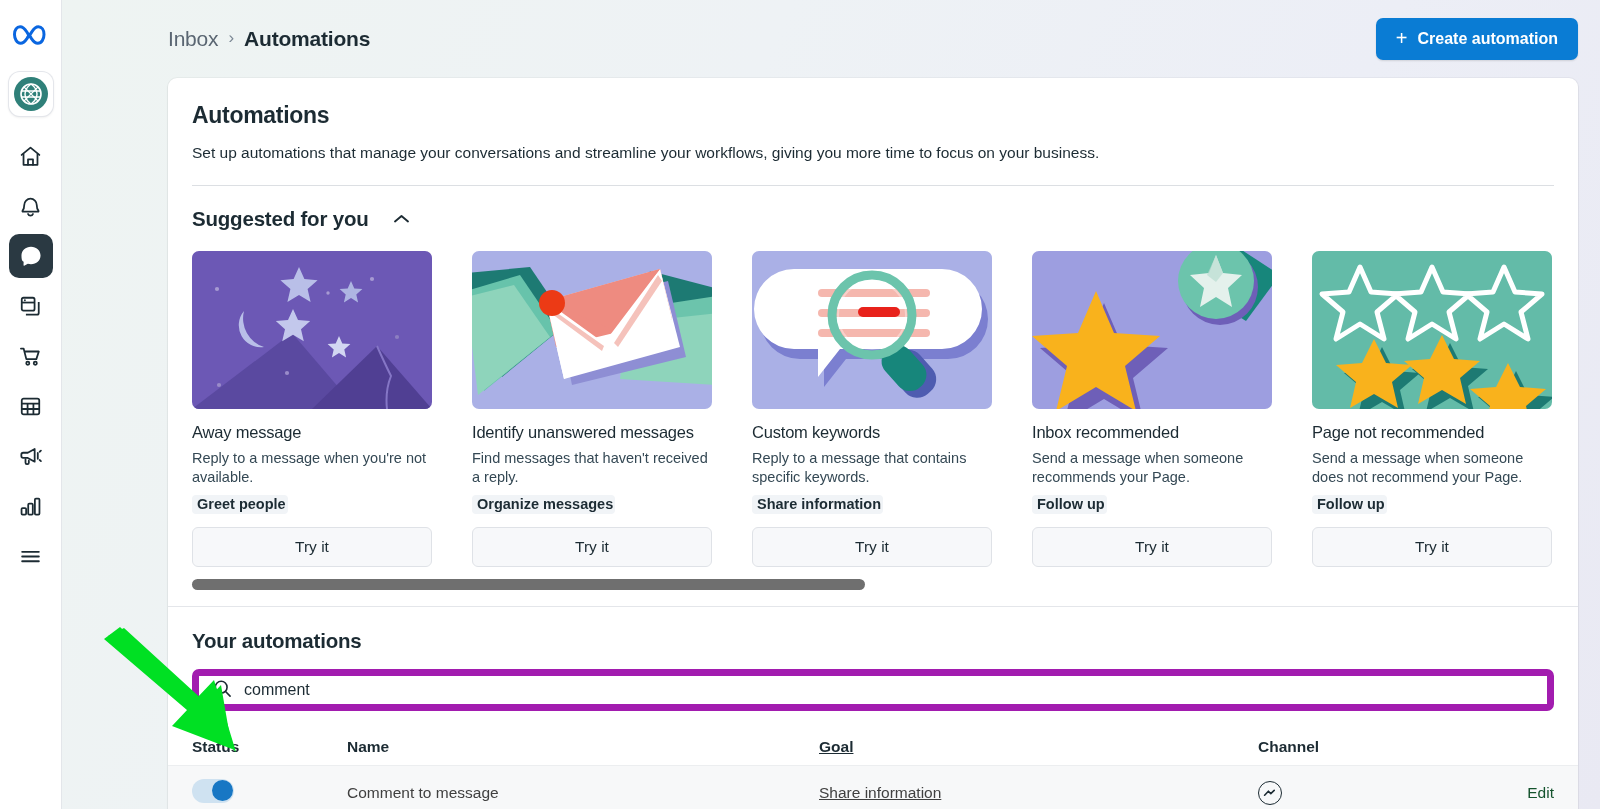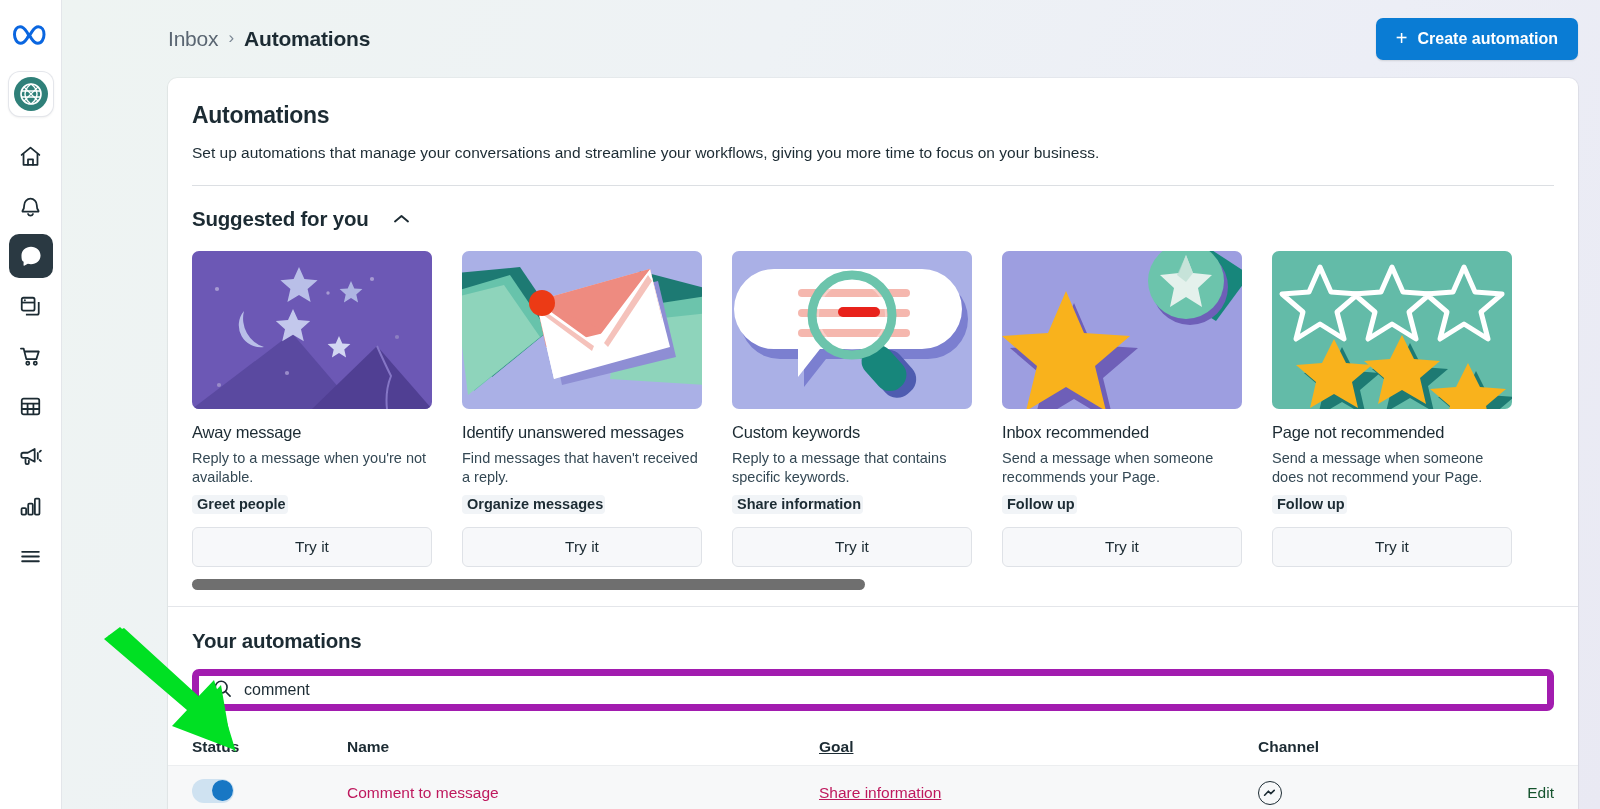--- a/index.html
+++ b/index.html
@@ -157,21 +157,21 @@
   }
 
   
   .cards-viewport {
     margin-top: 20px;
     position: relative;
     overflow: hidden;
   }
   .cards-row {
     display: flex;
-    gap: 30px;
+    gap: 40px;
   }
   .card {
     width: 240px;
     flex: 0 0 240px;
   }
   .card-art {
     width: 240px;
     height: 158px;
     border-radius: 7px;
     overflow: hidden;
@@ -286,21 +286,21 @@
   .col-goal   { flex: 1 1 auto; text-decoration: underline; }
   .col-chan   { width: 212px; flex: 0 0 212px; }
   .col-edit   { width: 84px; flex: 0 0 84px; text-align: right; }
   .th {
     font-size: 15.5px;
     font-weight: 700;
     color: #1c2b33;
   }
   .td {
     font-size: 15.5px;
-    color: #be185d;
+    color: #404040;
   }
   .edit-link {
     font-size: 15.5px;
     color: #14532d;
     cursor: pointer;
   }
   .toggle {
     width: 42px; height: 24px;
     border-radius: 12px;
     background: #cfe2f1;

